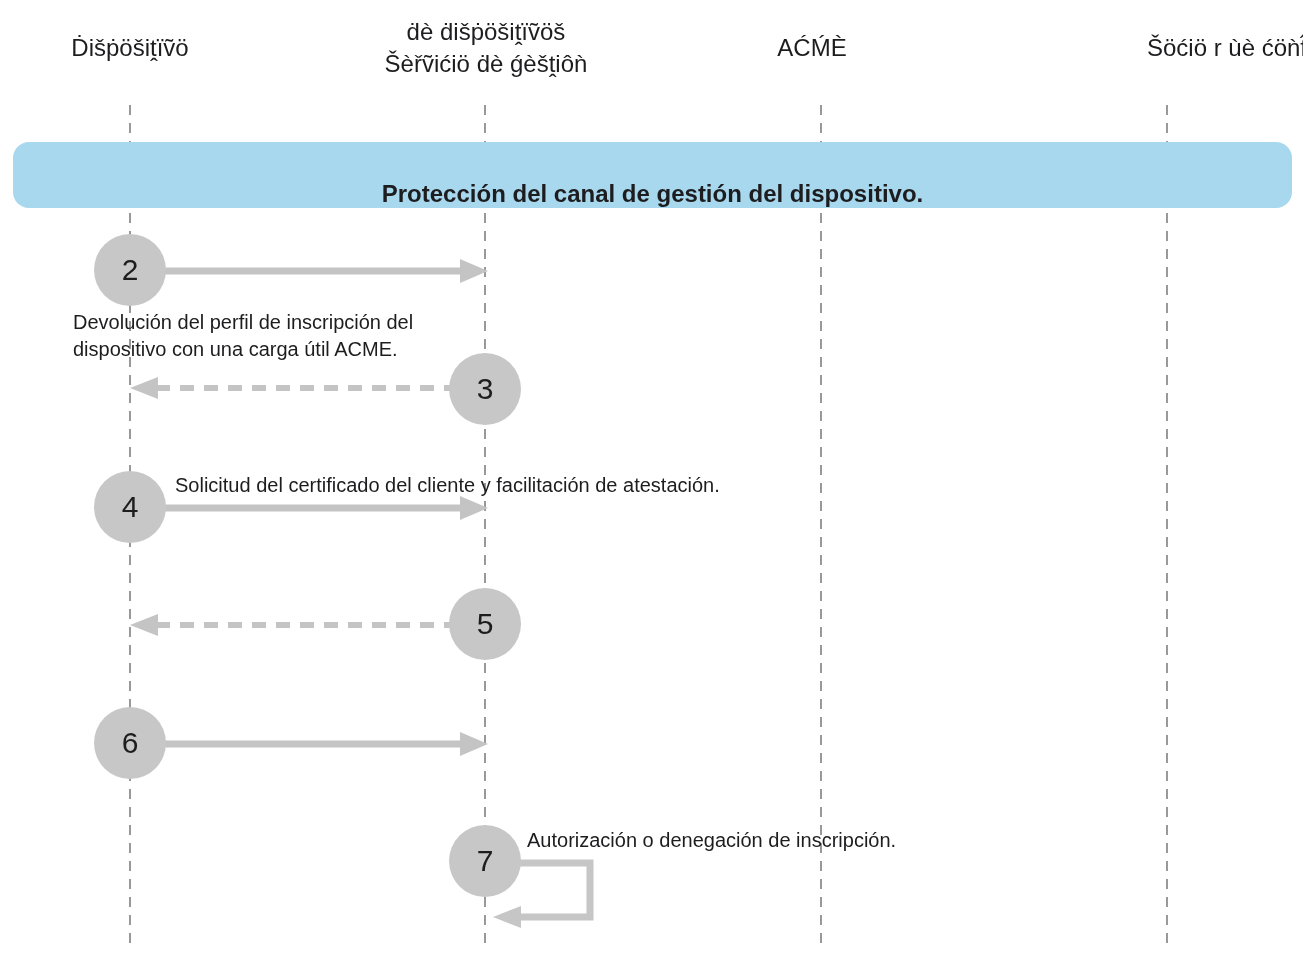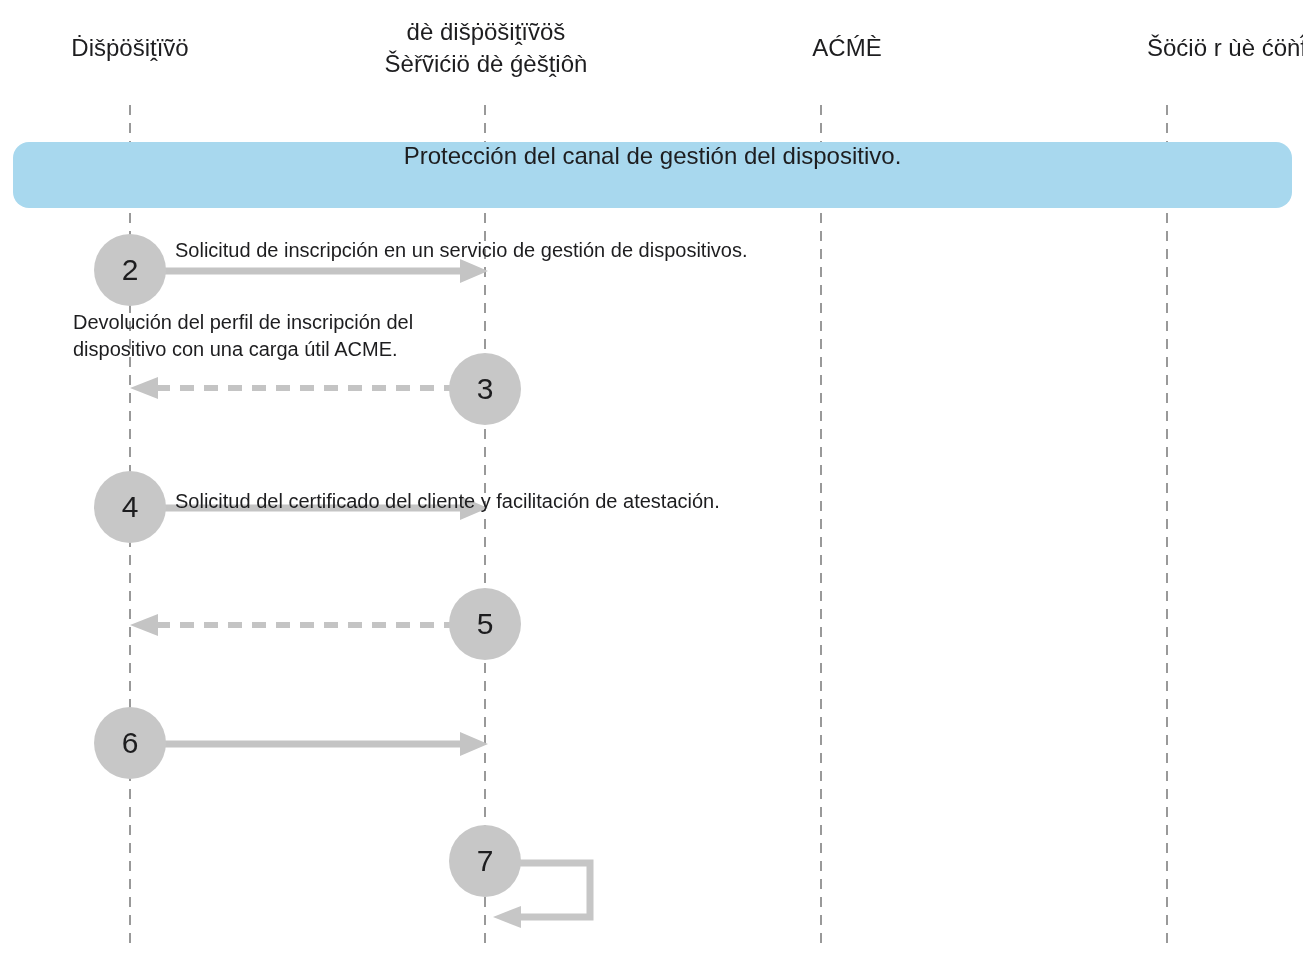--- a/index.html
+++ b/index.html
@@ -21,45 +21,45 @@
   #lifeline-3{left:820px}
   #lifeline-4{left:1166px}
   
   .actor{
     position:absolute;top:12px;height:72px;z-index:2;transform:translateX(-50%);
     display:flex;flex-direction:column;justify-content:center;align-items:center;
     text-align:center;font-size:24px;line-height:32px;white-space:nowrap;
   }
   #actor-1{left:130px}
   #actor-2{left:486px}
-  #actor-3{left:847px}
+  #actor-3{left:812px}
   #actor-4{left:1237px}
   
   .banner{
     position:absolute;left:13px;top:142px;width:1279px;height:66px;z-index:3;
     background:var(--banner);border-radius:16px;
-    display:flex;align-items:flex-start;justify-content:center;font-size:24px;
+    display:flex;align-items:flex-end;justify-content:center;font-size:24px;font-weight:bold;
   }
   
   .circle{
     position:absolute;width:72px;height:72px;border-radius:50%;z-index:5;
     background:var(--circle);display:flex;align-items:center;justify-content:center;
     font-size:30px;
   }
   #circle-2{left:94px;top:234px}
   #circle-3{left:449px;top:353px}
   #circle-4{left:94px;top:471px}
   #circle-5{left:449px;top:588px}
   #circle-6{left:94px;top:707px}
   #circle-7{left:449px;top:825px}
   
   .msg-label{position:absolute;font-size:20px;z-index:4;white-space:nowrap;line-height:27px;}
   #label-2{left:175px;top:237px}
   #label-3{left:73px;top:309px;width:380px;white-space:normal;text-align:left;}
-  #label-4{left:175px;top:488px}
+  #label-4{left:175px;top:472px}
   #label-5{left:118px;top:592px}
   #label-6{left:175px;top:709px}
   #label-7{left:527px;top:827px}
   
   .arrow{position:absolute;z-index:2}
   #arrow-2{left:160px;top:257px}
   #arrow-3{left:126px;top:374px}
   #arrow-4{left:160px;top:494px}
   #arrow-5{left:126px;top:611px}
   #arrow-6{left:160px;top:730px}
@@ -94,21 +94,20 @@
     <div>Šöćiö r ùè ćöǹf̂ìà</div>
   </div>
 
   <div class="banner">
     <span>Protección del canal de gestión del dispositivo.</span>
   </div>
 
   <div class="circle" id="circle-2">
     <span>2</span>
   </div>
-  <div class="msg-label" id="label-2">Solicitud de inscripción en un servicio de gestión de dispositivos.</div>
   <svg class="arrow" id="arrow-2" width="330" height="28">
     <line class="shaft" x1="4" y1="14" x2="302" y2="14"></line>
     <polygon class="head" points="300,2 328,14 300,26"></polygon>
   </svg>
 
   <div class="circle" id="circle-3">
     <span>3</span>
   </div>
   <div class="msg-label" id="label-3">Devolución del perfil de inscripción del dispositivo con una carga útil ACME.</div>
   <svg class="arrow" id="arrow-3" width="332" height="28">
@@ -137,18 +136,19 @@
     <span>6</span>
   </div>
   <svg class="arrow" id="arrow-6" width="330" height="28">
     <line class="shaft" x1="4" y1="14" x2="302" y2="14"></line>
     <polygon class="head" points="300,2 328,14 300,26"></polygon>
   </svg>
 
   <div class="circle" id="circle-7">
     <span>7</span>
   </div>
+  <div class="msg-label" id="label-7">Autorización o denegación de inscripción.</div>
   <svg class="arrow" id="arrow-7" width="120" height="80">
     <path class="loop-path" d="M 10 8 H 101 V 62 H 32"></path>
     <polygon class="loop-head" points="32,51 32,73 4,62"></polygon>
   </svg>
 
 </div>
 
 </body></html>

